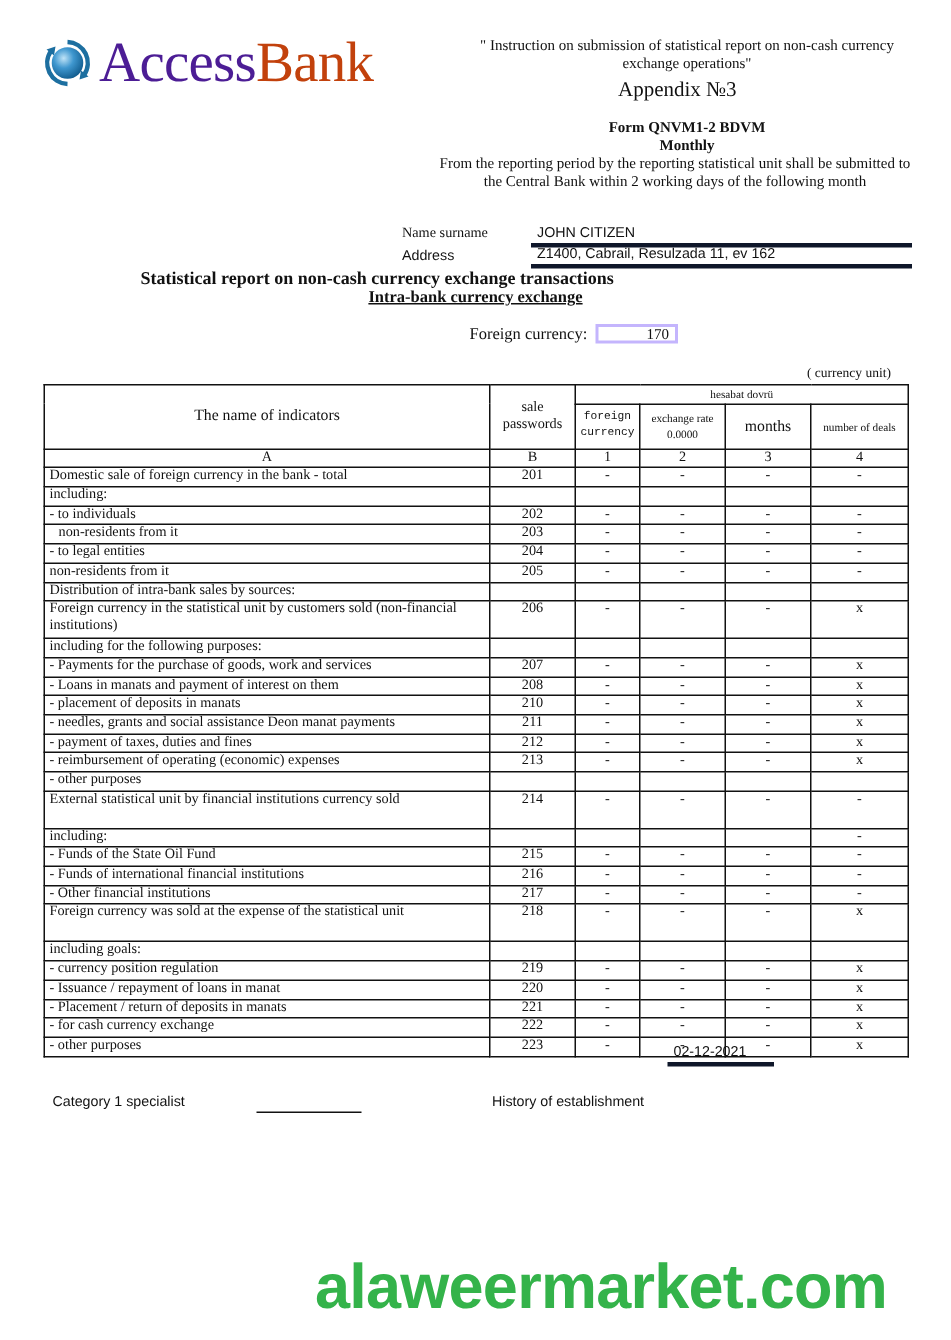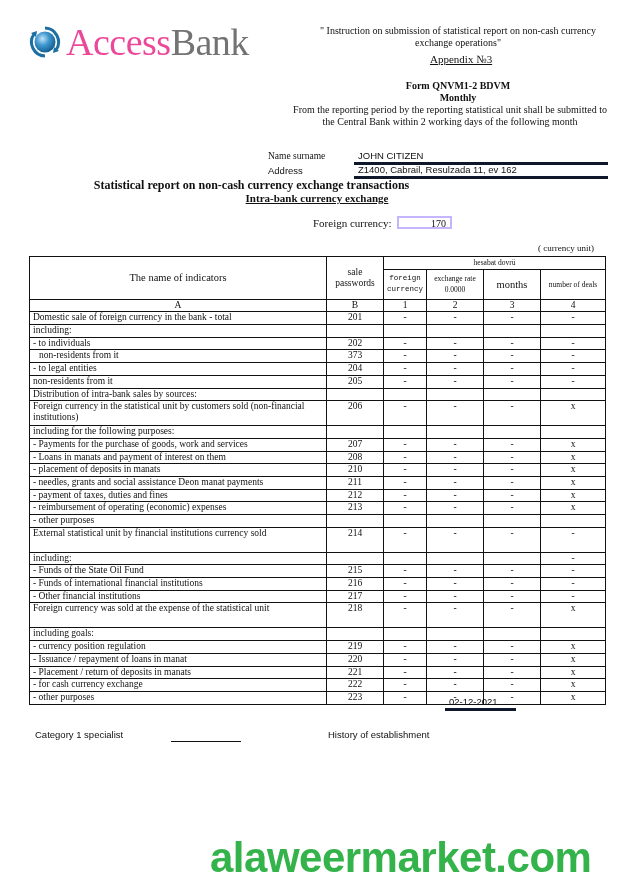--- a/index.html
+++ b/index.html
@@ -1,24 +1,24 @@
 <!DOCTYPE html>
 <html><head>
 <meta charset="utf-8">
 <style>
   html, body { margin:0; padding:0; background:#fff; }
   body { width:634px; height:893px; position:relative; overflow:hidden; font-family:"Liberation Serif", serif; color:#111; }
   .abs { position:absolute; }
   .logo { left:28px; top:22px; height:40px; display:flex; align-items:center; }
   .logo-globe { width:34px; height:34px; position:relative; }
   .logo-text { font-family:"Liberation Serif", serif; font-size:38px; letter-spacing:-0.5px; margin-left:4px; line-height:40px; }
-  .logo-access { color:#ec4899; }
-  .logo-bank { color:#737373; }
+  .logo-access { color:#4c1d95; }
+  .logo-bank { color:#c2410c; }
   .instr { left:308px; top:25px; width:300px; text-align:center; font-size:10px; line-height:12px; }
-  .appendix { left:430px; top:53px; font-size:11px;text-decoration:underline; }
+  .appendix { left:412px; top:53px; font-size:14px; }
   .formname { left:308px; top:80px; width:300px; text-align:center; font-size:10px; font-weight:bold; line-height:12px; }
   .period { left:290px; top:104px; width:320px; text-align:center; font-size:10px; line-height:12px; }
   .lbl { font-family:"Liberation Sans", sans-serif; font-size:9.5px; }
   .field { font-family:"Liberation Sans", sans-serif; font-size:9.5px; border-bottom:3px solid #0f172a; padding-left:4px; height:12px; line-height:12px; }
   .title { left:0; width:503px; top:178px; text-align:center; font-weight:bold; font-size:12px; }
   .subtitle { left:0; width:634px; top:192px; text-align:center; font-weight:bold; font-size:11px; text-decoration:underline; }
   .fc-label { left:313px; top:217px; font-size:11px; }
   .fc-box { left:397px; top:216px; width:55px; height:13px; border:2px solid #c4b5fd; font-size:10px; text-align:right; padding-right:4px; box-sizing:border-box; line-height:12px; }
   .cu { left:538px; top:243px; font-size:9px; }
   table.rep { position:absolute; left:29px; top:256px; width:576px; border-collapse:collapse; font-size:9.5px; table-layout:fixed; }
@@ -128,21 +128,21 @@
       <tr>
         <td> -  to individuals</td>
         <td class="c">202</td>
         <td class="c">-</td>
         <td class="c">-</td>
         <td class="c">-</td>
         <td class="c">-</td>
       </tr>
       <tr>
         <td class="indent">non-residents from it</td>
-        <td class="c">373</td>
+        <td class="c">203</td>
         <td class="c">-</td>
         <td class="c">-</td>
         <td class="c">-</td>
         <td class="c">-</td>
       </tr>
       <tr>
         <td> -  to legal entities</td>
         <td class="c">204</td>
         <td class="c">-</td>
         <td class="c">-</td>

